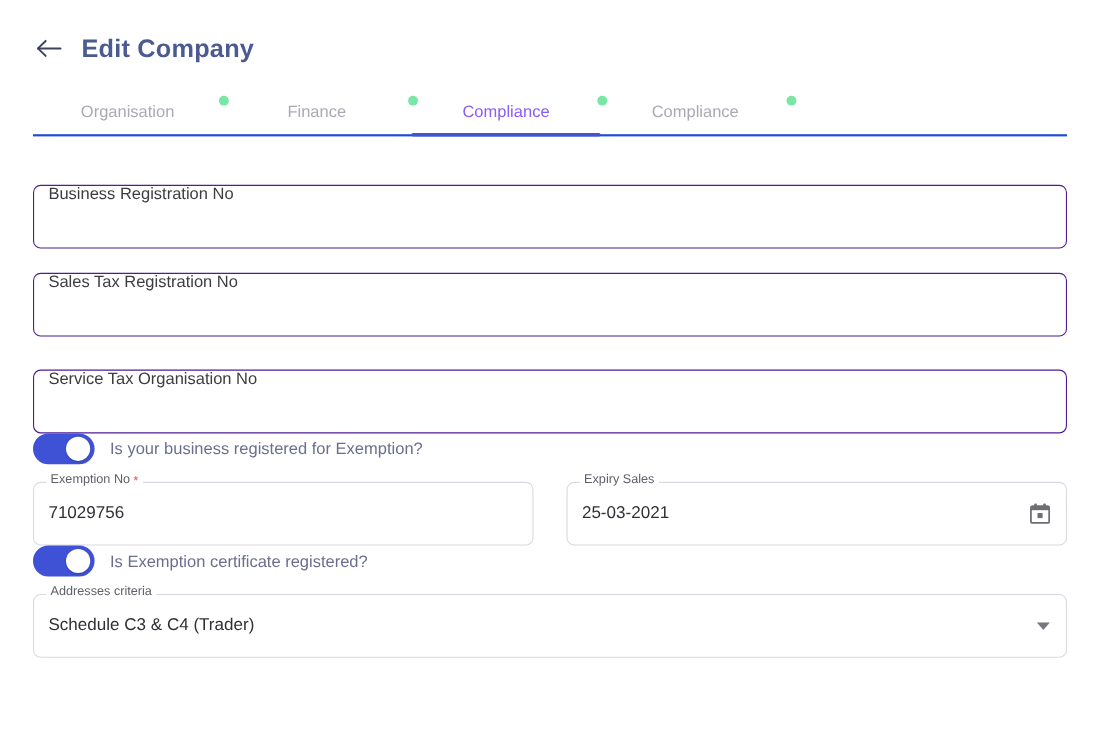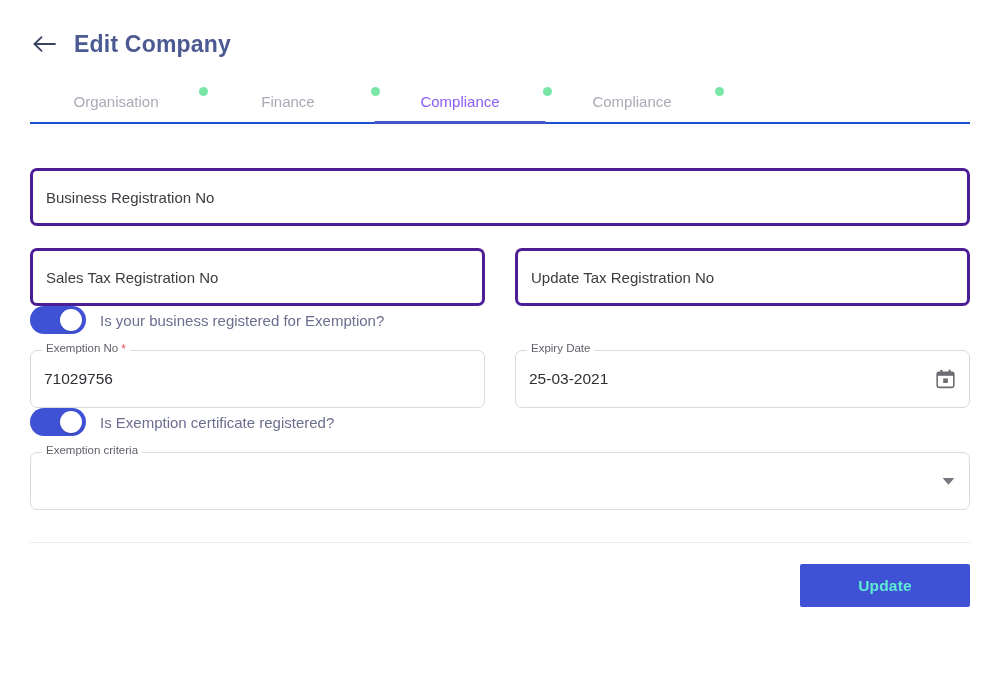--- a/index.html
+++ b/index.html
@@ -104,33 +104,33 @@
   
   .form {
     padding: 0 30px;
     margin-top: 44px;
   }
 
   .row {
     display: flex;
     gap: 30px;
   }
-  .row + .row { margin-top: 22px; }
+  .row + .row { margin-top: 22px; flex-direction: column; }
   .col { flex: 1 1 0; min-width: 0; }
 
   
   .field {
     position: relative;
     width: 100%;
     height: 58px;
-    border: 3px solid #4c1d95;
+    border: 1px solid #4c1d95;
     border-radius: 7px;
     background: #fff;
     display: flex;
-    align-items: center;
+    align-items: flex-start;
     padding: 0 13px;
   }
   .field .ph {
     font-size: 15px;
     color: #3c3c41;
     line-height: 1;
   }
 
   
   .mfield {
@@ -291,21 +291,21 @@
     </div>
 
     <div class="row">
       <div class="col">
         <div class="field">
           <span class="ph">Sales Tax Registration No</span>
         </div>
       </div>
       <div class="col">
         <div class="field">
-          <span class="ph">Update Tax Registration No</span>
+          <span class="ph">Service Tax Organisation No</span>
         </div>
       </div>
     </div>
 
     <div class="toggle-row">
       <div class="toggle">
         <span class="knob"></span>
       </div>
       <span class="toggle-label">Is your business registered for Exemption?</span>
     </div>
@@ -317,21 +317,21 @@
             <span>Exemption No</span>
             <span class="req">*</span>
           </span>
           <span class="mvalue">71029756</span>
         </div>
       </div>
 
       <div class="col">
         <div class="mfield">
           <span class="mlabel">
-            <span>Expiry Date</span>
+            <span>Expiry Sales</span>
           </span>
           <span class="mvalue">25-03-2021</span>
           <span class="trail">
             <svg class="cal-icon" width="19" height="20" viewBox="0 0 19 20" aria-hidden="true">
               <rect x="1.2" y="3.2" width="16.6" height="15.2" rx="1.6" fill="none" stroke="#6d6d73" stroke-width="1.6"></rect>
               <rect x="1.2" y="3.2" width="16.6" height="3.6" fill="#6d6d73"></rect>
               <rect x="4.3" y="0.8" width="2.2" height="3.4" rx="0.6" fill="#6d6d73"></rect>
               <rect x="12.5" y="0.8" width="2.2" height="3.4" rx="0.6" fill="#6d6d73"></rect>
               <rect x="7.2" y="9.4" width="4.6" height="4.6" fill="#6d6d73"></rect>
             </svg>
@@ -344,22 +344,23 @@
       <div class="toggle">
         <span class="knob"></span>
       </div>
       <span class="toggle-label">Is Exemption certificate registered?</span>
     </div>
 
     <div class="row">
       <div class="col">
         <div class="mfield">
           <span class="mlabel">
-            <span>Exemption criteria</span>
-          </span>
+            <span>Addresses criteria</span>
+          </span>
+          <span class="mvalue">Schedule C3 &amp; C4 (Trader)</span>
           <span class="trail">
             <svg class="caret-icon" width="13" height="9" viewBox="0 0 13 9" aria-hidden="true">
               <path d="M0.6 1.4 H12.4 L6.5 8.2 Z" fill="#77777e"></path>
             </svg>
           </span>
         </div>
       </div>
     </div>
 
   </div>

